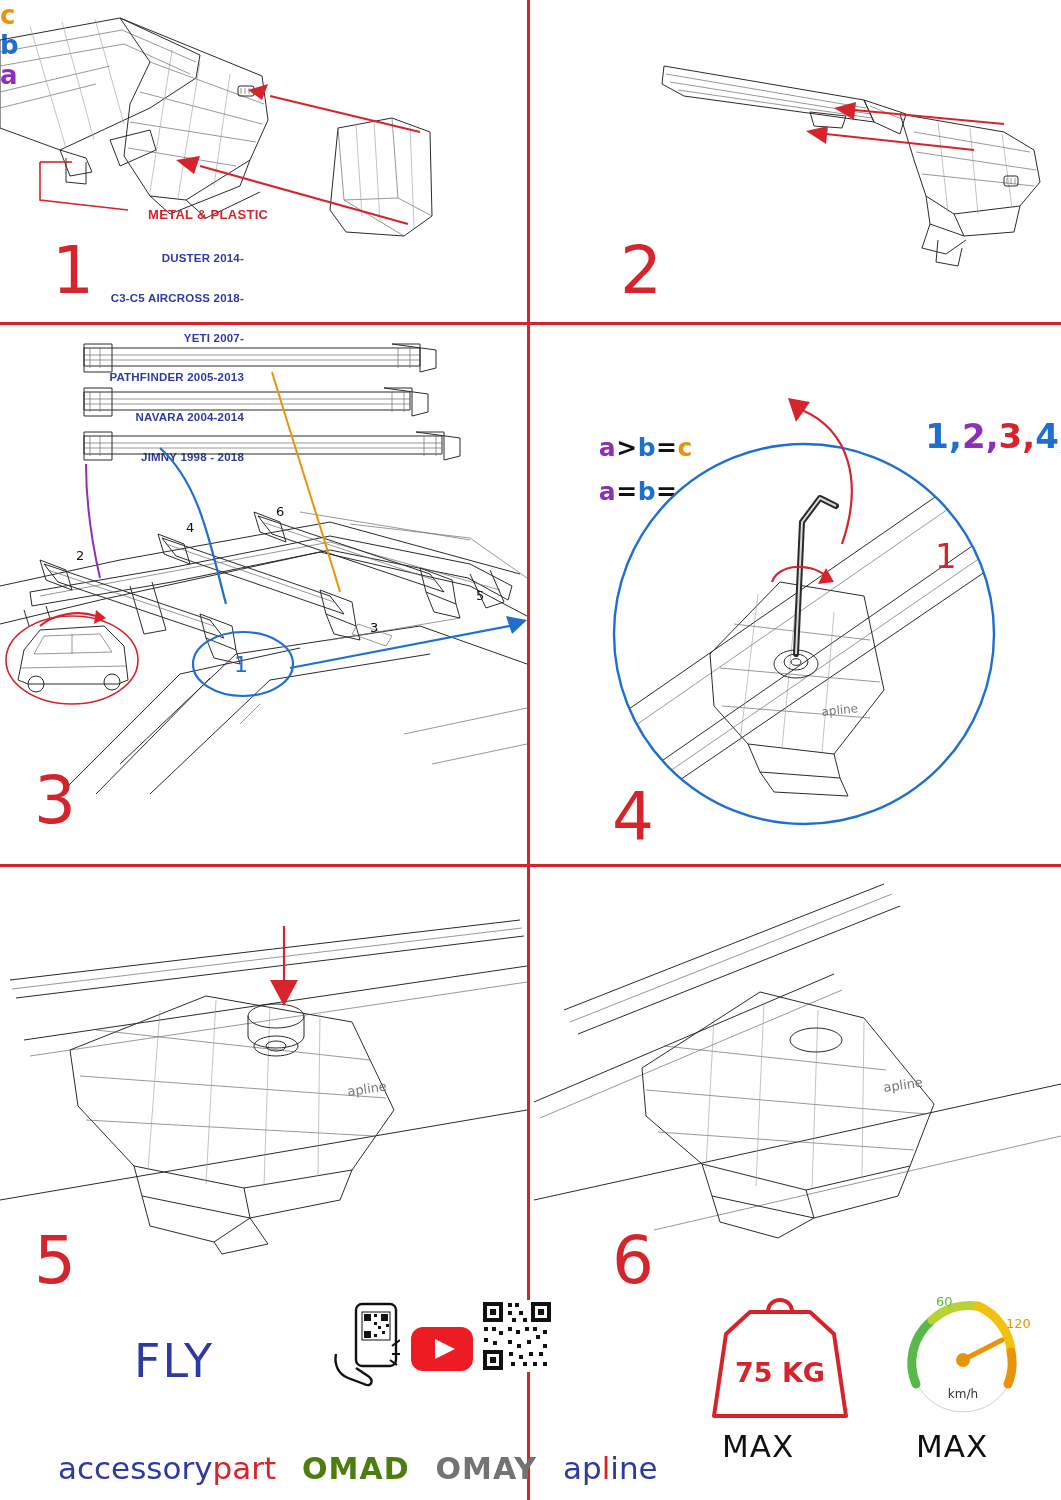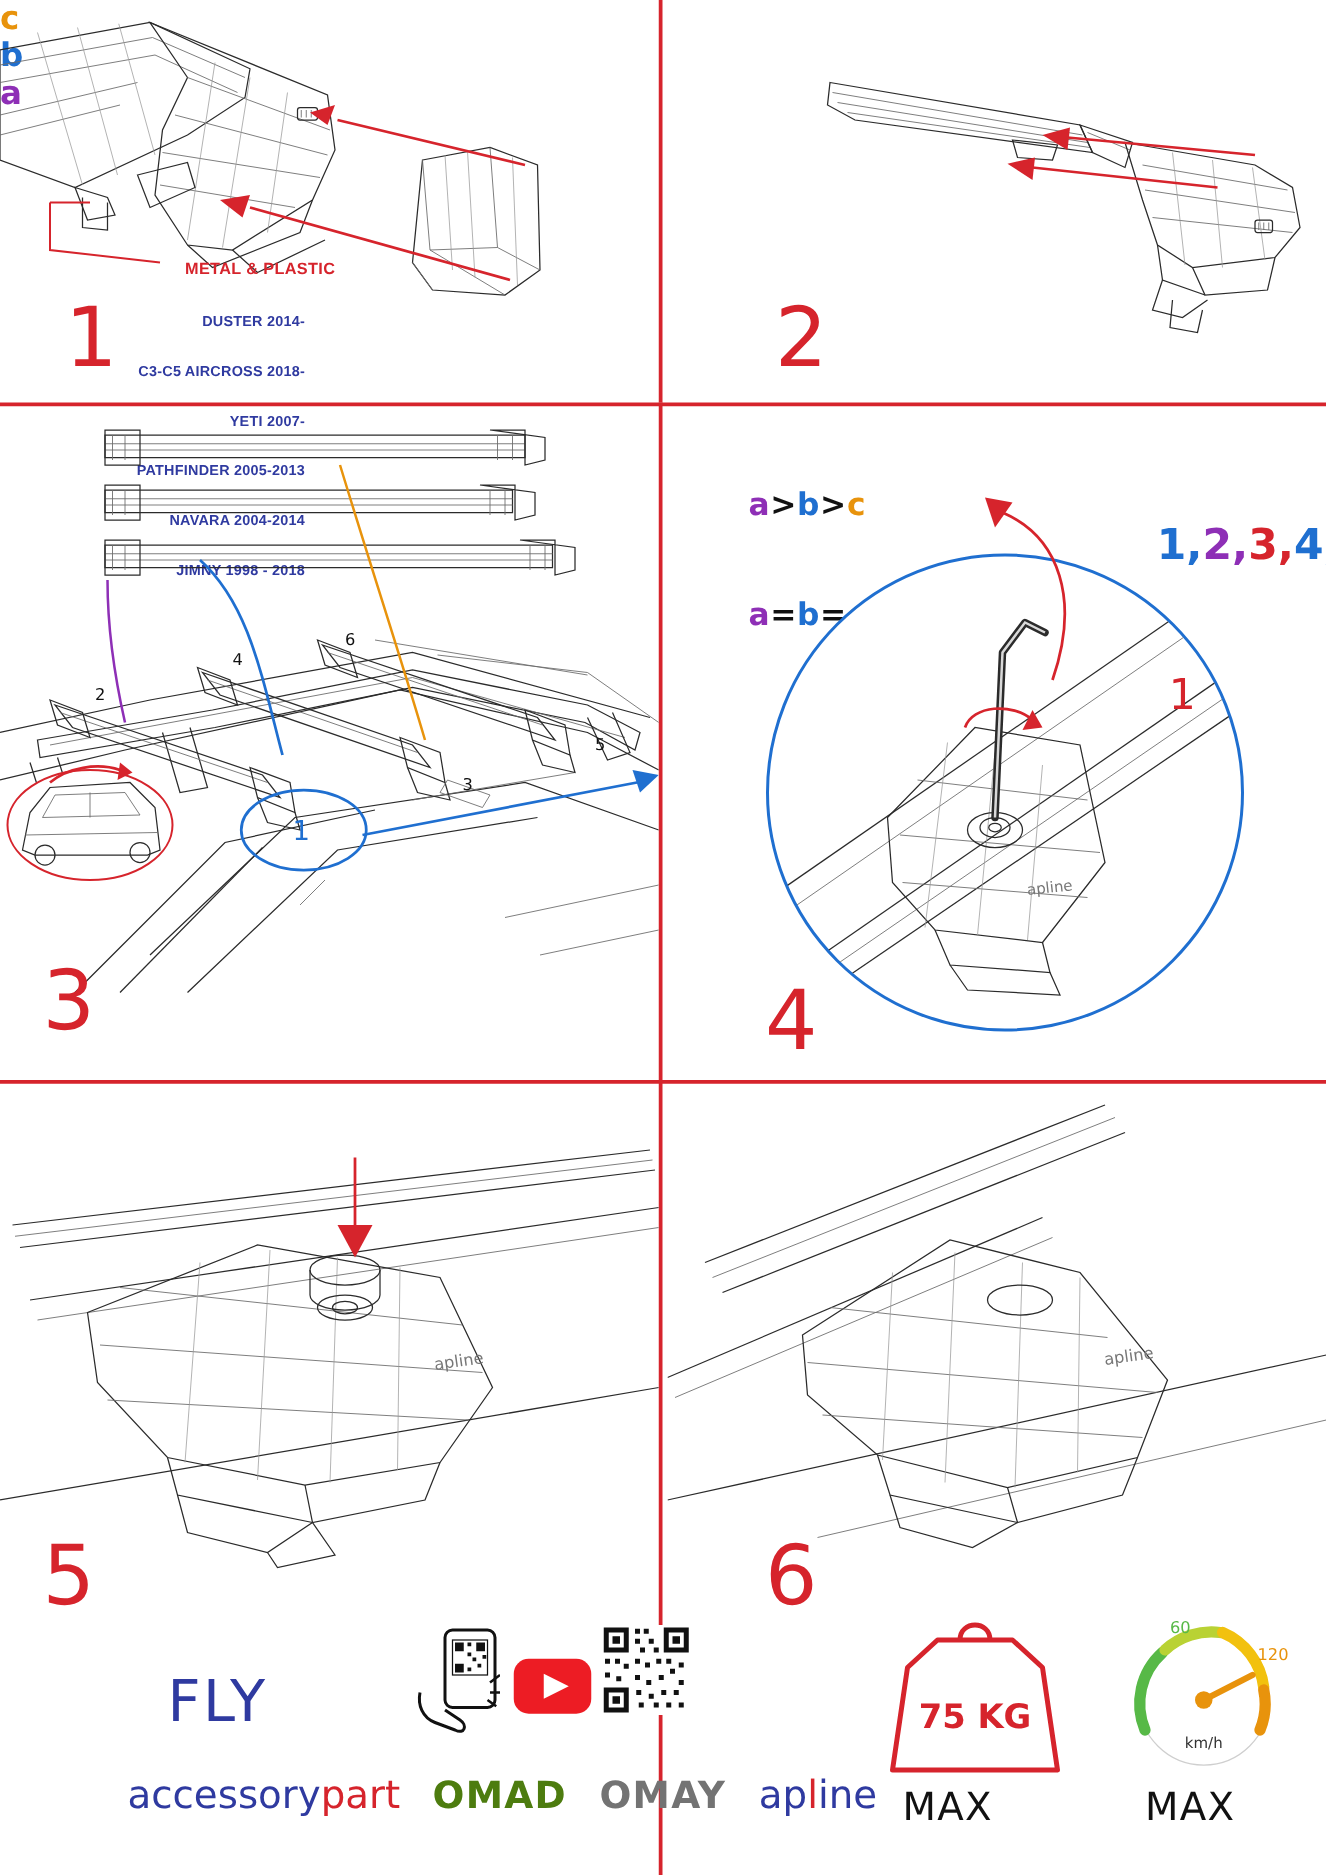--- a/index.html
+++ b/index.html
@@ -276,22 +276,22 @@
     <g class="blue">
       <path d="M290 344 L520 300"></path>
       <path d="M527 296 L506 292 L512 310 Z" class="bluef" stroke="none"></path>
     </g>
   </svg>
 
   <div class="barlabel c-c" style="left:56px;top:364px;">c</div>
   <div class="barlabel c-b" style="left:56px;top:409px;">b</div>
   <div class="barlabel c-a" style="left:56px;top:453px;">a</div>
 
-  <div class="lbl formula" style="left:562px;top:361px;">
-    <span class="c-a">a</span><span class="c-op">&gt;</span><span class="c-b">b</span><span class="c-op">&gt;</span><span class="c-c">c</span>
+  <div class="lbl formula" style="left:562px;top:405px;">
+    <span class="c-a">a</span><span class="c-op">&gt;</span><span class="c-b">b</span><span class="c-op">=</span><span class="c-c">c</span>
   </div>
   <div class="lbl formula" style="left:562px;top:449px;">
     <span class="c-a">a</span><span class="c-op">=</span><span class="c-b">b</span><span class="c-op">=</span><span class="c-c">c</span>
   </div>
 
   <div class="stepnum" style="left:34px;top:768px;font-size:66px;">3</div>
 
   <svg width="527" height="540" viewBox="0 0 527 540" style="position:absolute;left:534px;top:324px;">
 
     <circle cx="270" cy="310" r="190" stroke="#1f6fd0" stroke-width="2.4" fill="#fff"></circle>
@@ -463,21 +463,21 @@
         <rect x="38" y="55" width="4" height="4"></rect>
         <rect x="48" y="52" width="4" height="4"></rect>
       <rect x="58" y="52" width="4" height="4"></rect>
         <rect x="30" y="62" width="4" height="4"></rect>
         <rect x="42" y="62" width="4" height="4"></rect>
       <rect x="52" y="62" width="4" height="4"></rect>
         <rect x="62" y="62" width="4" height="4"></rect>
     </g>
   </svg>
 
-  <div class="brandrow" style="left:58px;top:1418px;margin-left:44px;">
+  <div class="brandrow" style="left:58px;top:1450px;">
     <div class="b-accessory"><span>accessory</span><span class="part">part</span></div>
     <div class="b-omad">OMAD</div>
     <div class="b-omay">OMAY</div>
     <div class="b-apline"><span>ap</span><span class="l">l</span><span>ine</span></div>
   </div>
 
   <svg width="180" height="140" viewBox="0 0 180 140" style="position:absolute;left:690px;top:1290px;">
     <path d="M36 44 L60 22 L120 22 L144 44 L156 126 L24 126 Z" stroke="#d6242c" stroke-width="4" fill="#fff" stroke-linejoin="round"></path>
     <path d="M78 22 C78 6 102 6 102 22" stroke="#d6242c" stroke-width="4" fill="none"></path>
     <text x="90" y="92" text-anchor="middle" class="kgtxt">75 KG</text>

